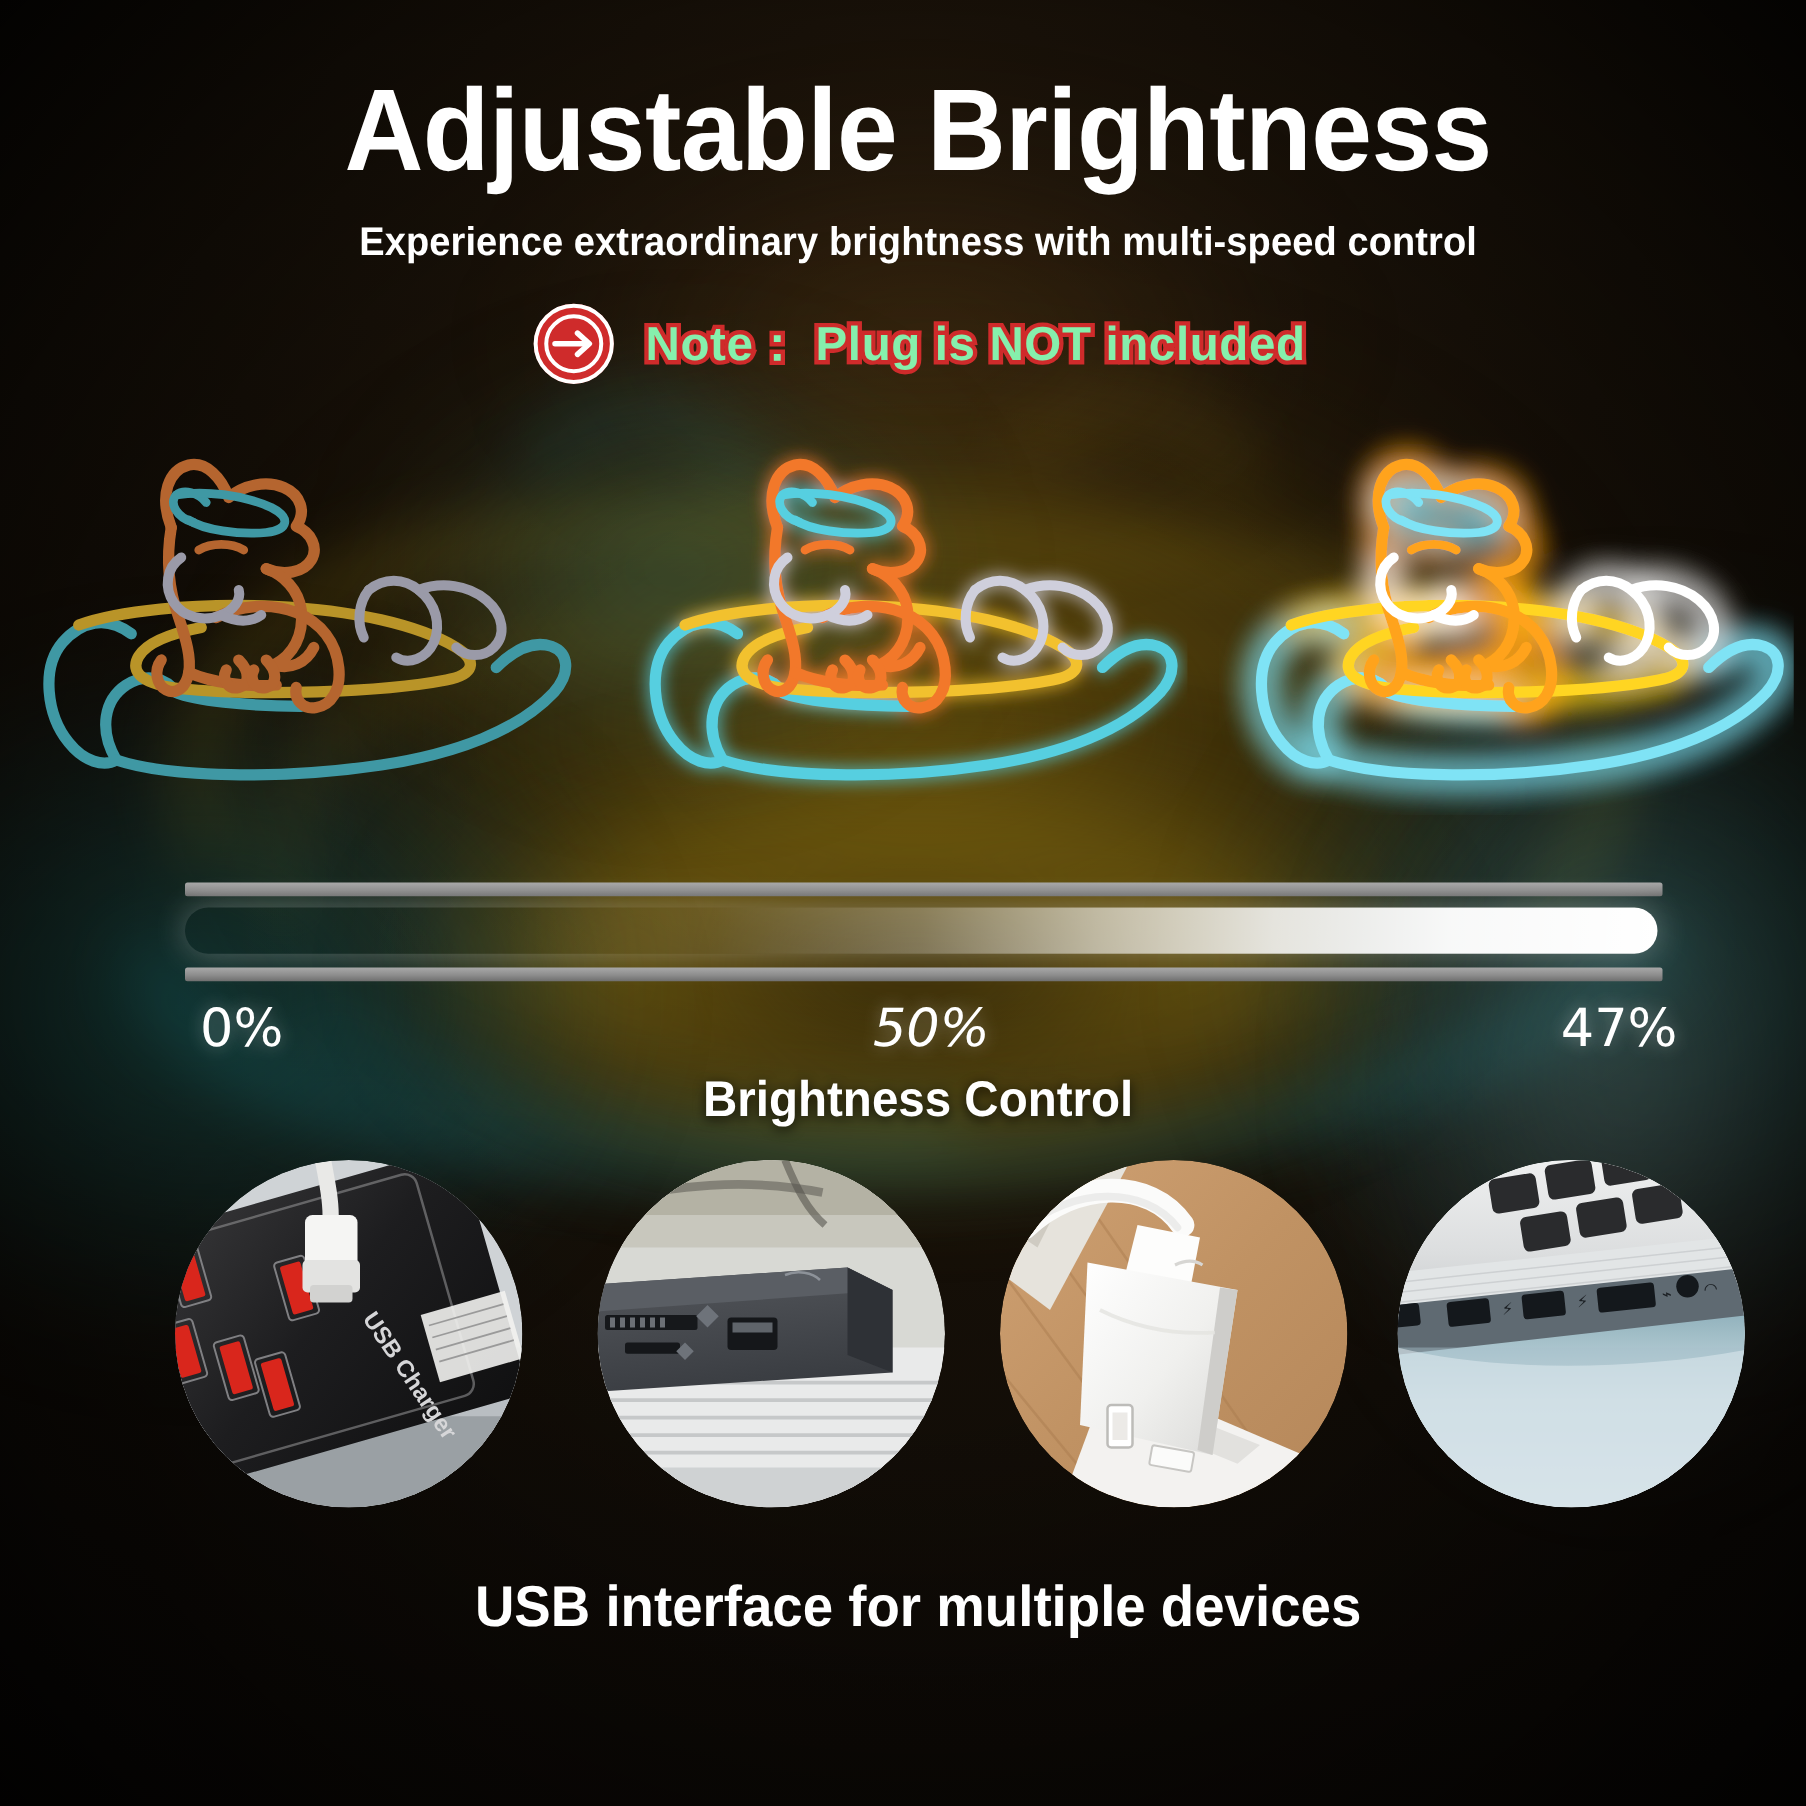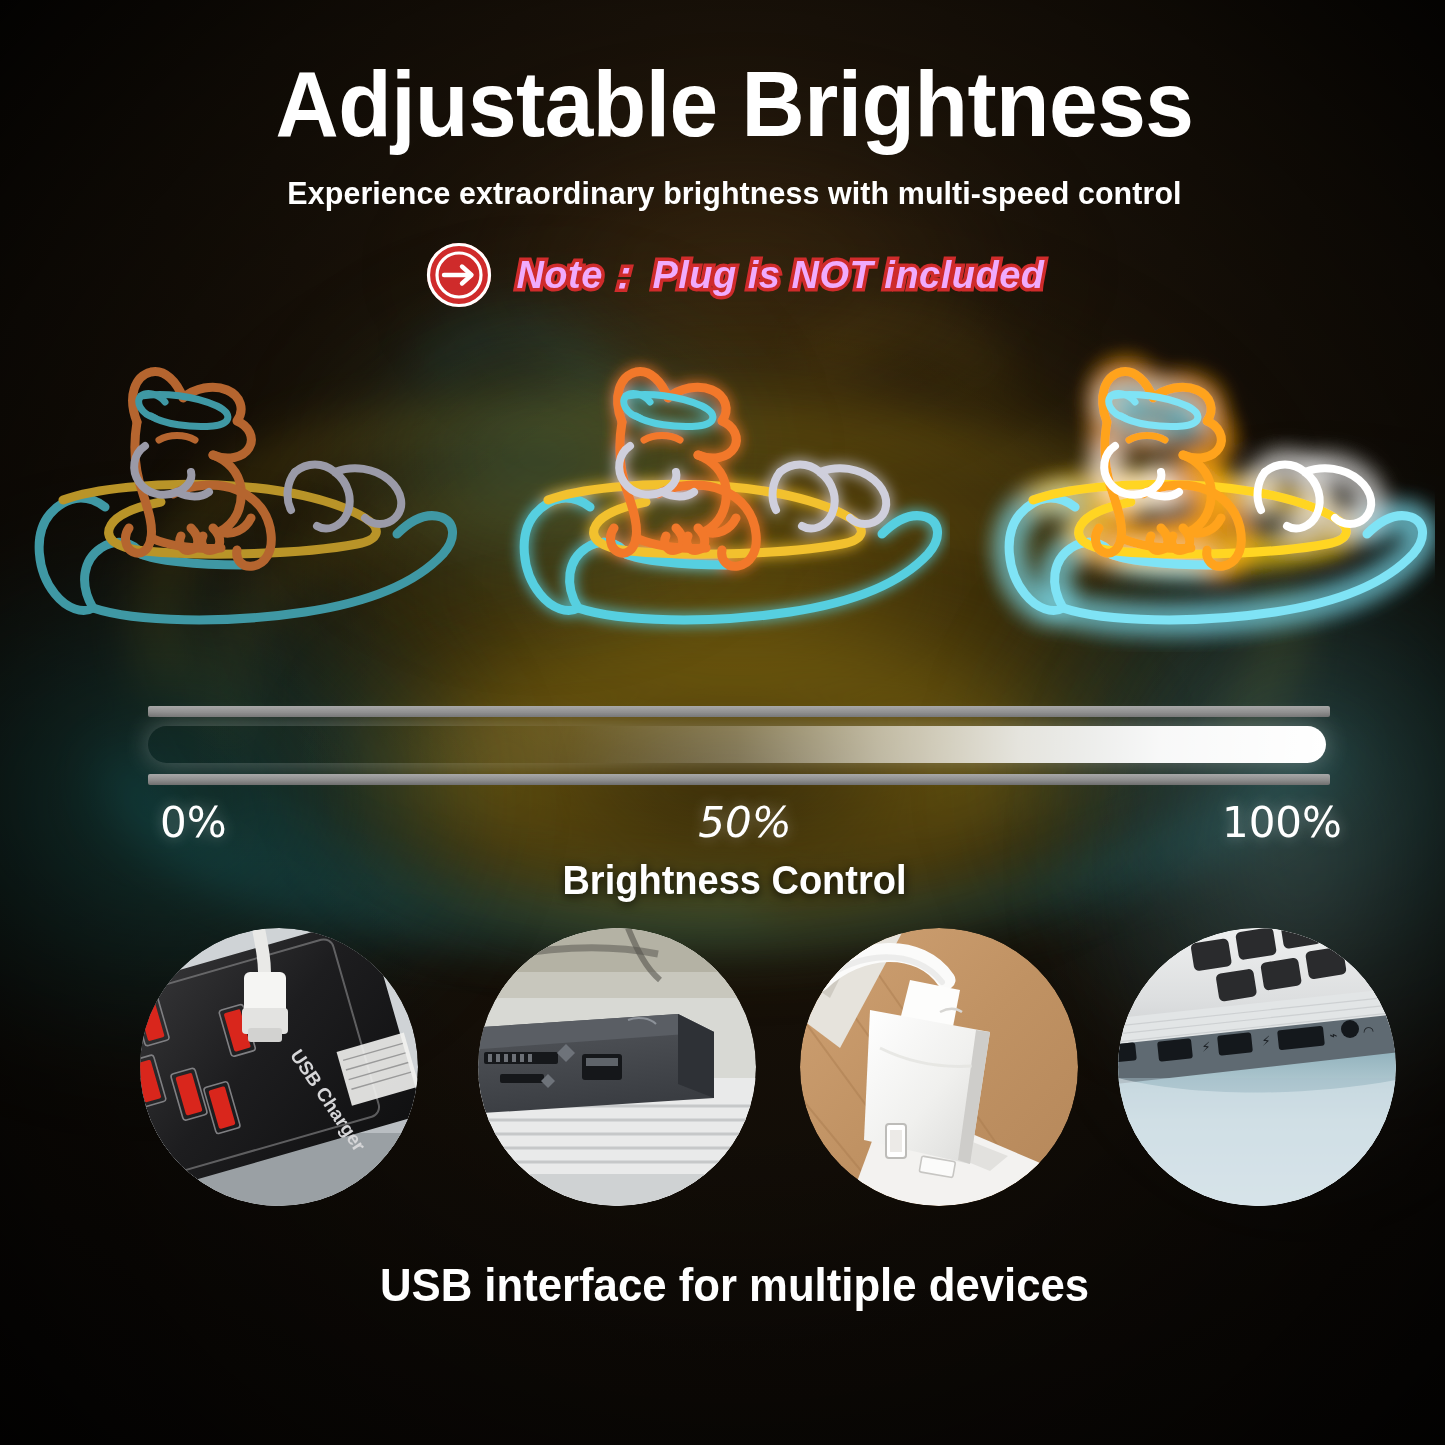--- a/index.html
+++ b/index.html
@@ -87,26 +87,25 @@
   }
 
   
   .note-row{
     position:absolute;left:0;right:0;top:240px;
     display:flex;align-items:center;justify-content:center;gap:22px;
   }
   .note-icon{width:70px;height:70px;flex:0 0 70px;display:block;}
   .note-text{
     font-size:38px;font-weight:bold;
-    color:#f0abfc;
+    color:#86efac;
     letter-spacing:.5px;
     -webkit-text-stroke:7px #cf2b2b;
     paint-order:stroke fill;
     text-shadow:0 0 1px #cf2b2b;
-    font-style:italic;
   }
 
   
   .neon-row{position:absolute;left:0;top:322px;width:1445px;height:330px;}
   .neon{position:absolute;top:0;width:460px;height:330px;}
   .neon.n1{left:5px;}
   .neon.n2{left:490px;}
   .neon.n3{left:975px;}
 
   
@@ -353,21 +352,21 @@
   </div>
 
   <div class="slider-wrap">
     <div class="rail top"></div>
     <div class="fill"></div>
     <div class="rail bottom"></div>
   </div>
   <div class="scale">
     <span class="tick t0">0%</span>
     <span class="tick t50">50%</span>
-    <span class="tick t100">100%</span>
+    <span class="tick t100">47%</span>
   </div>
   <div class="slider-caption">Brightness Control</div>
 
   <div class="photos">
 
     <div class="photo p1">
       <svg viewBox="0 0 278 278" aria-hidden="true">
         <defs>
           <clipPath id="c1">
               <circle cx="139" cy="139" r="139"></circle>

